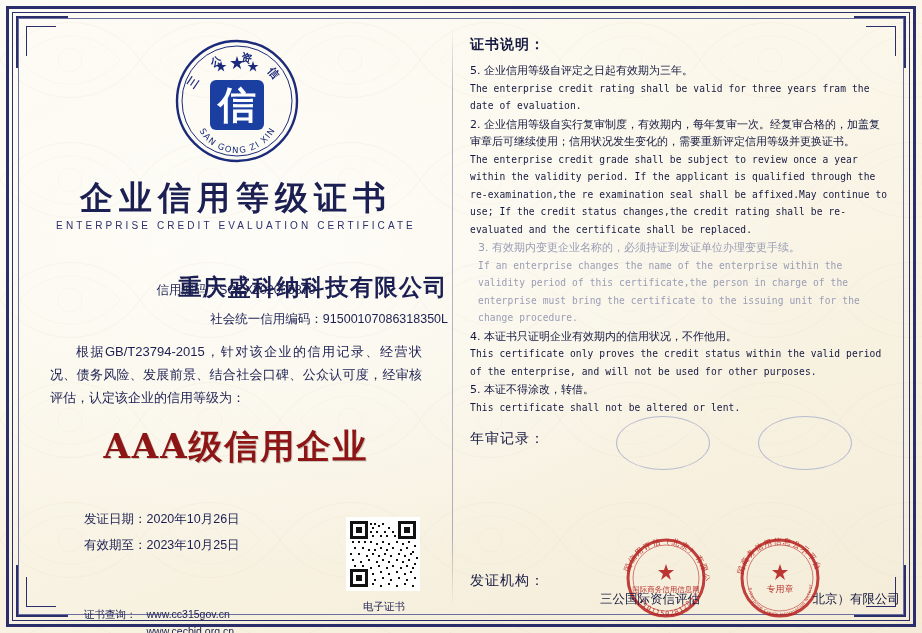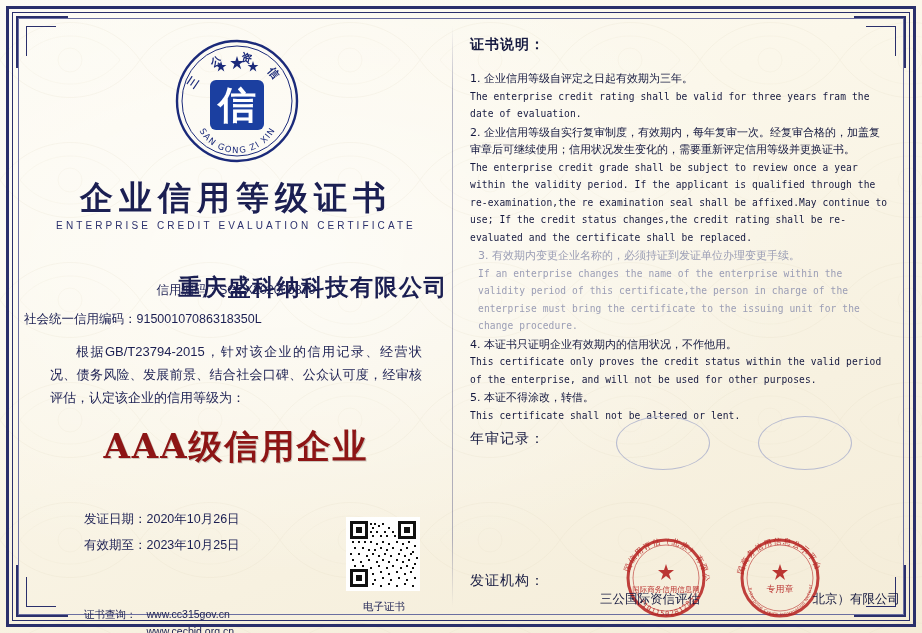--- a/index.html
+++ b/index.html
@@ -150,21 +150,21 @@
     font-size: 23px;
     letter-spacing: 1.5px;
     color: #1b1f52;
   }
 
   .usci {
     position: absolute;
     left: 0;
     top: 287px;
     width: 424px;
-    text-align: left;
+    text-align: right;
     font-size: 12.5px;
     color: #1b1f52;
   }
 
   .body-text {
     position: absolute;
     left: 26px;
     top: 316px;
     width: 372px;
     font-size: 13px;
@@ -234,21 +234,21 @@
     top: 36px;
     width: 420px;
     height: 575px;
     color: #14183f;
   }
 
   .notes-title {
     font-size: 14px;
     font-weight: bold;
     letter-spacing: 1px;
-    margin-bottom: 16px;
+    margin-bottom: 8px;
   }
 
   .notes {
     font-size: 10.5px;
     line-height: 17.5px;
   }
   .notes .zh {
     font-family: "DejaVu Sans", sans-serif;
     font-size: 11px;
     color: #14183f;
@@ -505,21 +505,21 @@
     </svg>
     <div class="qr-caption">电子证书</div>
   </div>
 
   <div class="right">
 
     <div class="notes-title">证书说明：</div>
 
     <div class="notes">
       <div class="item">
-        <div class="zh">1. 企业信用等级自评定之日起有效期为三年。</div>
+        <div class="zh">5. 企业信用等级自评定之日起有效期为三年。</div>
         <div class="en">The enterprise credit rating shall be valid for three years fram the date of evaluation.</div>
       </div>
       <div class="item">
         <div class="zh">2. 企业信用等级自实行复审制度，有效期内，每年复审一次。经复审合格的，加盖复审章后可继续使用；信用状况发生变化的，需要重新评定信用等级并更换证书。</div>
         <div class="en">The enterprise credit grade shall be subject to review once a year within the validity period. If the applicant is qualified through the re-examination,the re examination seal shall be affixed.May continue to use; If the credit status changes,the credit rating shall be re-evaluated and the certificate shall be replaced.</div>
       </div>
       <div class="item faded">
         <div class="zh">3. 有效期内变更企业名称的，必须持证到发证单位办理变更手续。</div>
         <div class="en">If an enterprise changes the name of the enterprise within the validity period of this certificate,the person in charge of the enterprise must bring the certificate to the issuing unit for the change procedure.</div>
       </div>

